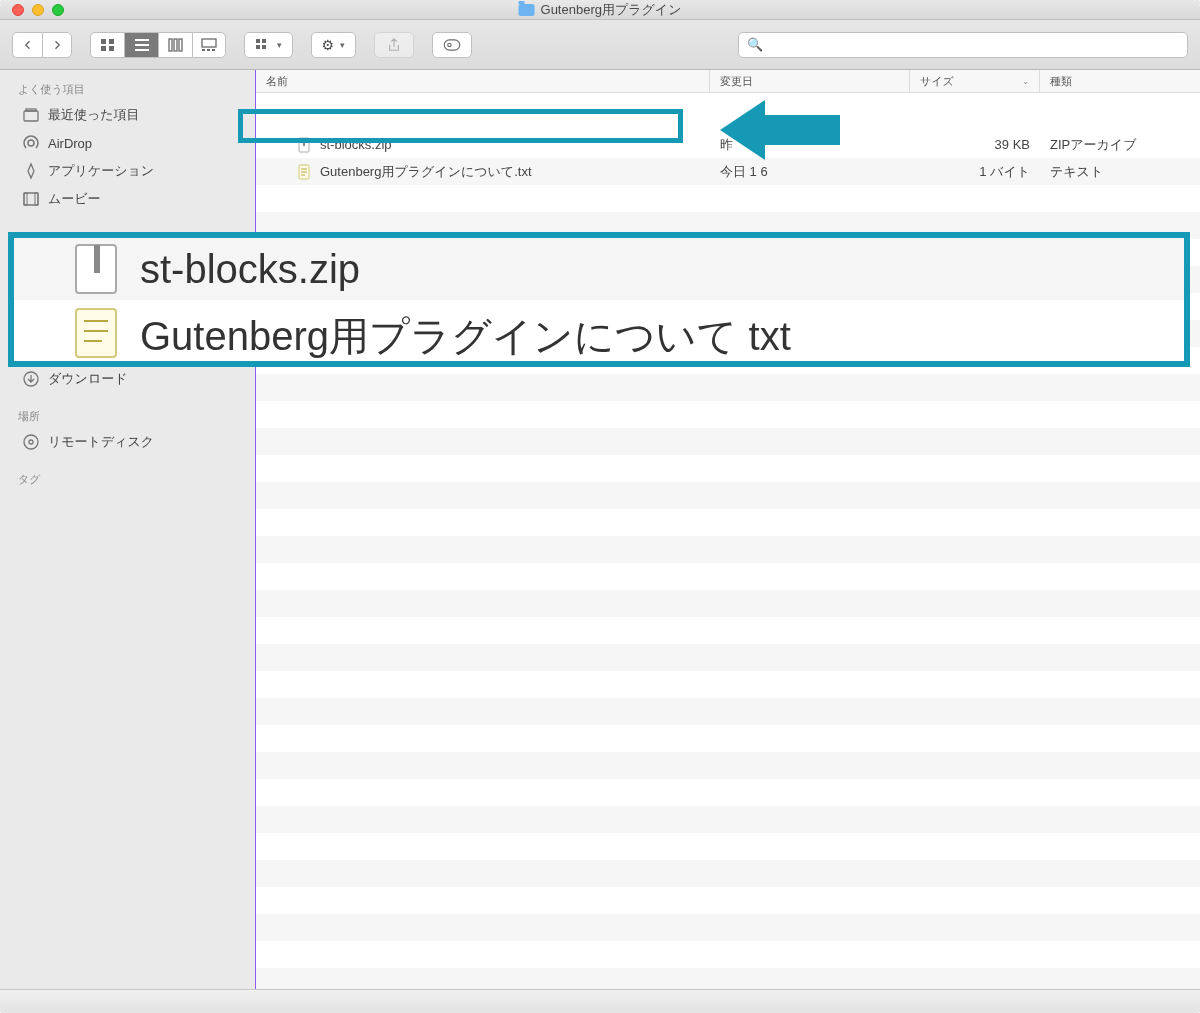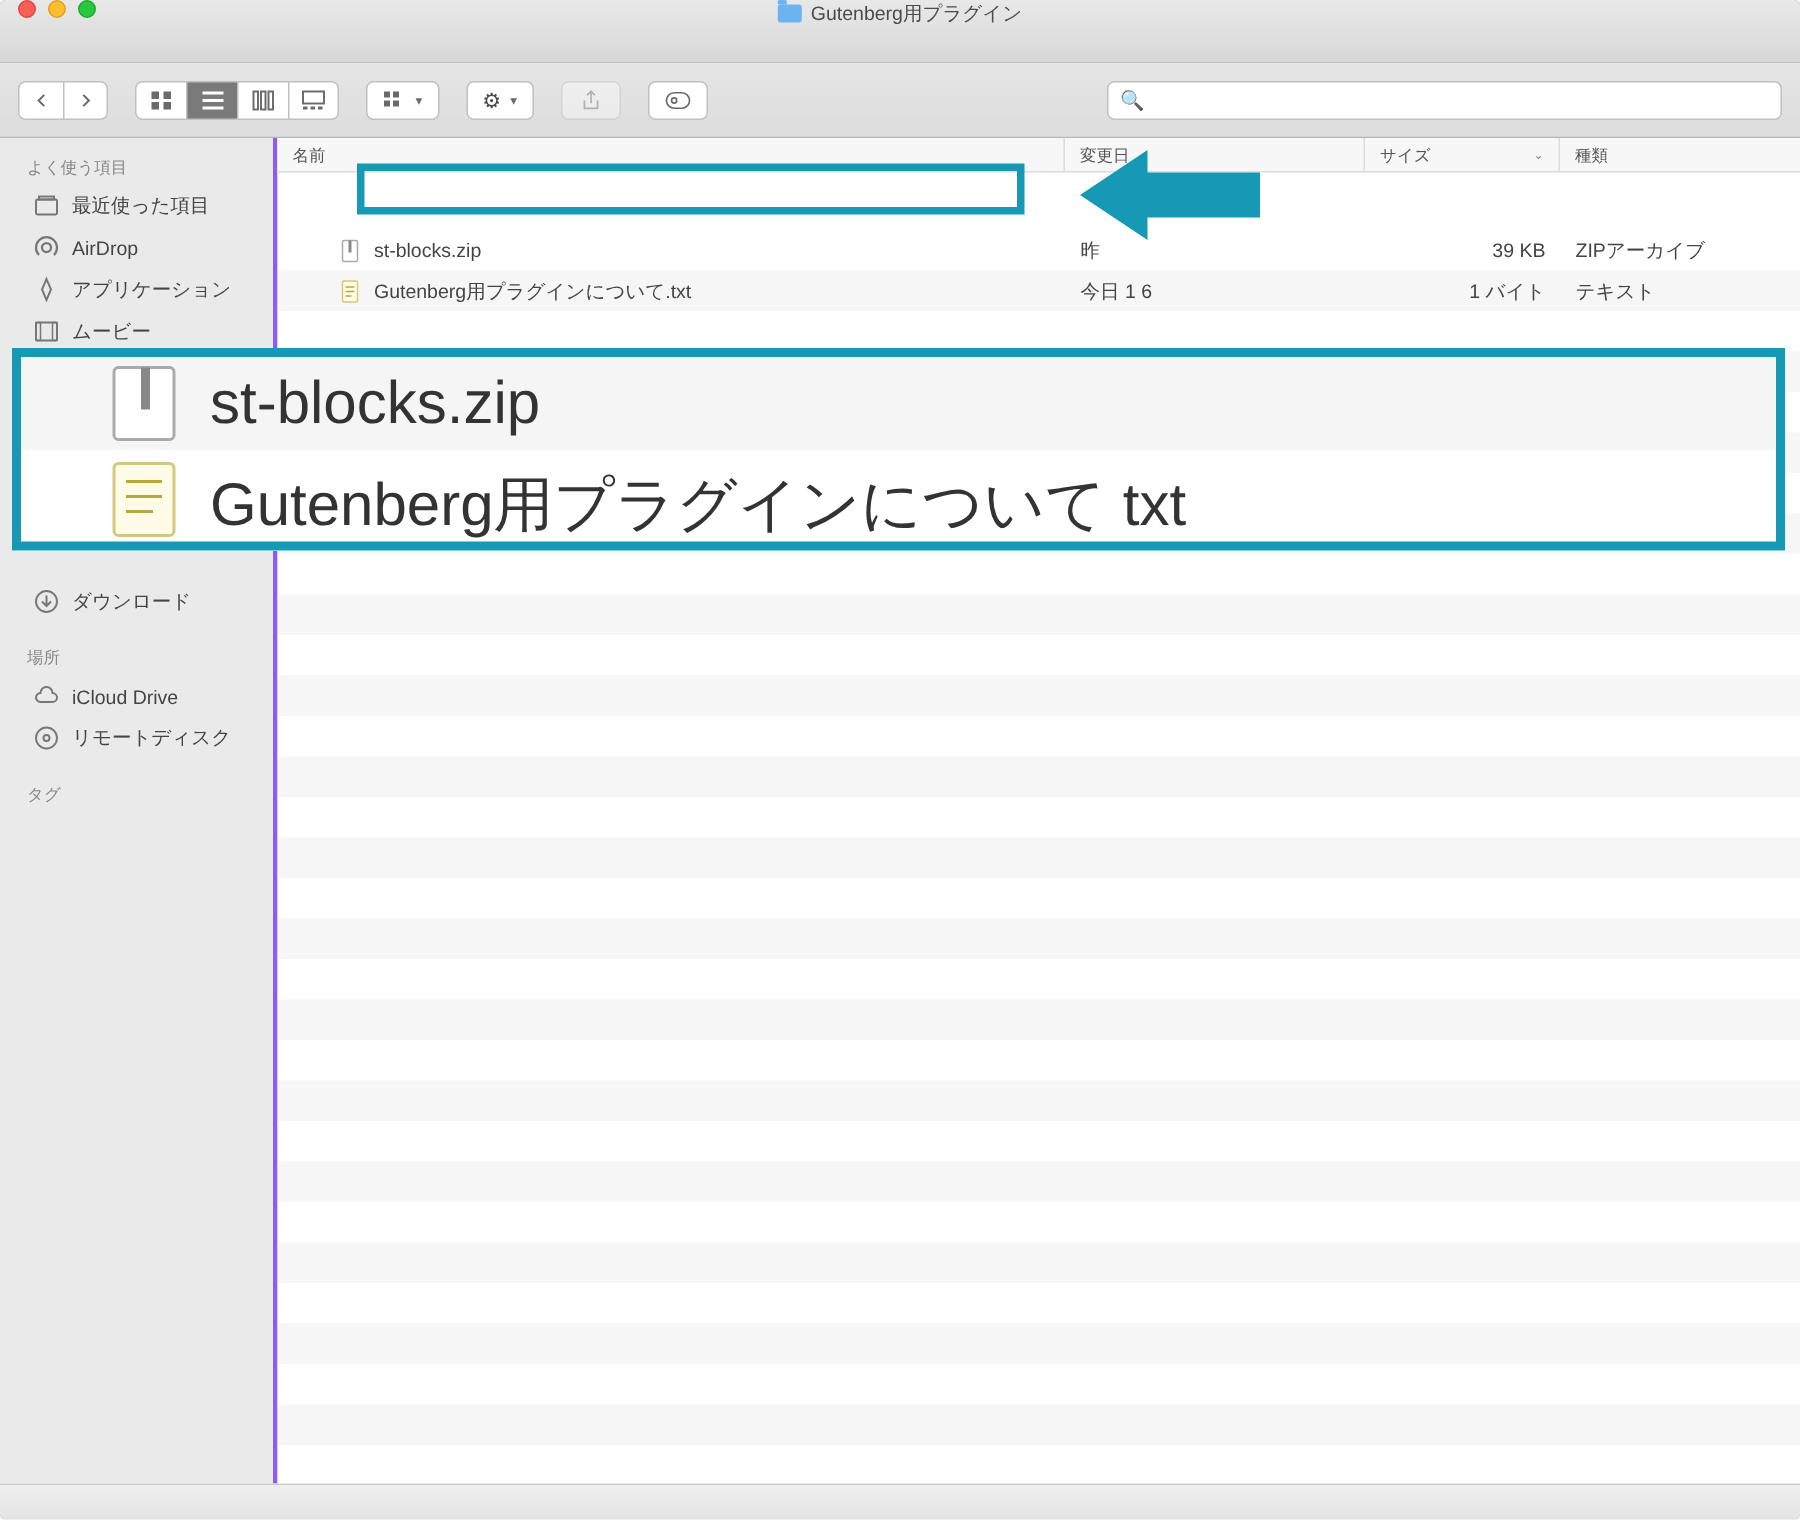--- a/index.html
+++ b/index.html
@@ -1,20 +1,20 @@
 <!DOCTYPE html>
 <html><head>
   <meta charset="utf-8">
   <style>
     * { margin: 0; padding: 0; box-sizing: border-box; font-family: -apple-system, BlinkMacSystemFont, "Helvetica Neue", sans-serif; }
     body { background: #f5f5f5; width: 1200px; height: 1013px; overflow: hidden; }
     .window { width: 1200px; height: 1013px; background: #fff; display: flex; flex-direction: column; border-radius: 6px; overflow: hidden; box-shadow: 0 0 0 1px rgba(0,0,0,0.1); }
     
     
-    .titlebar { height: 42px; background: linear-gradient(#e8e8e8, #d8d8d8); display: flex; align-items: flex-start; position: relative; border-bottom: 1px solid #c0c0c0; }
+    .titlebar { height: 20px; background: linear-gradient(#e8e8e8, #d8d8d8); display: flex; align-items: center; position: relative; border-bottom: 1px solid #c0c0c0; }
     .traffic-lights { display: flex; gap: 8px; padding-left: 12px; }
     .light { width: 12px; height: 12px; border-radius: 50%; }
     .light.red { background: #ff5f56; border: 0.5px solid #e0443e; }
     .light.yellow { background: #ffbd2e; border: 0.5px solid #dea123; }
     .light.green { background: #27c93f; border: 0.5px solid #1aab29; }
     .title-center { position: absolute; left: 50%; transform: translateX(-50%); display: flex; align-items: center; gap: 6px; font-size: 13px; color: #4a4a4a; }
     .folder-icon-small { width: 16px; height: 12px; background: #6db3f2; border-radius: 2px; position: relative; }
     .folder-icon-small::before { content: ""; position: absolute; top: -3px; left: 0; width: 6px; height: 3px; background: #6db3f2; border-radius: 1px 1px 0 0; }
     
     
@@ -33,21 +33,21 @@
     .action-btn { width: 40px; height: 26px; background: #fff; border: 1px solid #c0c0c0; border-radius: 5px; display: flex; align-items: center; justify-content: center; cursor: pointer; }
     .action-btn.disabled { opacity: 0.4; }
     .search-box { flex: 1; max-width: 450px; margin-left: auto; height: 26px; background: #fff; border: 1px solid #c0c0c0; border-radius: 5px; display: flex; align-items: center; padding: 0 8px; gap: 6px; }
     .search-box input { border: none; outline: none; flex: 1; font-size: 13px; background: transparent; }
     .search-box input::placeholder { color: #bbb; }
     
     
     .content { flex: 1; display: flex; overflow: hidden; position: relative; }
     
     
-    .sidebar { width: 185px; background: #eaeaea; border-right: 3px solid #8b5cf6; padding: 8px 0; overflow-y: auto; }
+    .sidebar { width: 256px; background: #eaeaea; border-right: 1px solid #8b5cf6; padding: 8px 0; overflow-y: auto; }
     .sidebar-section { margin-bottom: 12px; }
     .sidebar-section-title { font-size: 11px; color: #888; padding: 4px 18px; font-weight: 500; }
     .sidebar-item { display: flex; align-items: center; gap: 8px; padding: 5px 22px; cursor: pointer; font-size: 13px; color: #444; }
     .sidebar-icon { width: 18px; height: 18px; display: flex; align-items: center; justify-content: center; color: #777; }
     
     
     .filelist { flex: 1; display: flex; flex-direction: column; background: #fff; gap: 38px; }
     .list-header { display: flex; height: 23px; background: #f7f7f7; border-bottom: 1px solid #dcdcdc; font-size: 11px; color: #555; }
     .col { padding: 4px 10px; border-right: 1px solid #dcdcdc; display: flex; align-items: center; }
     .col-name { flex: 1; }
@@ -234,28 +234,20 @@
             </svg>
           </span>
         <span>ダウンロード</span>
       </div>
 
       <div class="sidebar-section" style="margin-top:12px">
         <div class="sidebar-section-title">場所</div>
         <div class="sidebar-item">
           <span class="sidebar-icon">
               <svg viewBox="0 0 18 18" width="18" height="18">
-                <path d="M5 13 A3 3 0 0 1 5 7 A4 4 0 0 1 13 7 A3 3 0 0 1 13 13 Z" fill="none" stroke="#777" stroke-width="1.3"></path>
-              </svg>
-            </span>
-          <span>iCloud Drive</span>
-        </div>
-        <div class="sidebar-item">
-          <span class="sidebar-icon">
-              <svg viewBox="0 0 18 18" width="18" height="18">
                 <circle cx="9" cy="9" r="7" fill="none" stroke="#777" stroke-width="1.3"></circle>
                 <circle cx="9" cy="9" r="2" fill="none" stroke="#777" stroke-width="1.3"></circle>
               </svg>
             </span>
           <span>リモートディスク</span>
         </div>
       </div>
 
       <div class="sidebar-section">
         <div class="sidebar-section-title">タグ</div>

